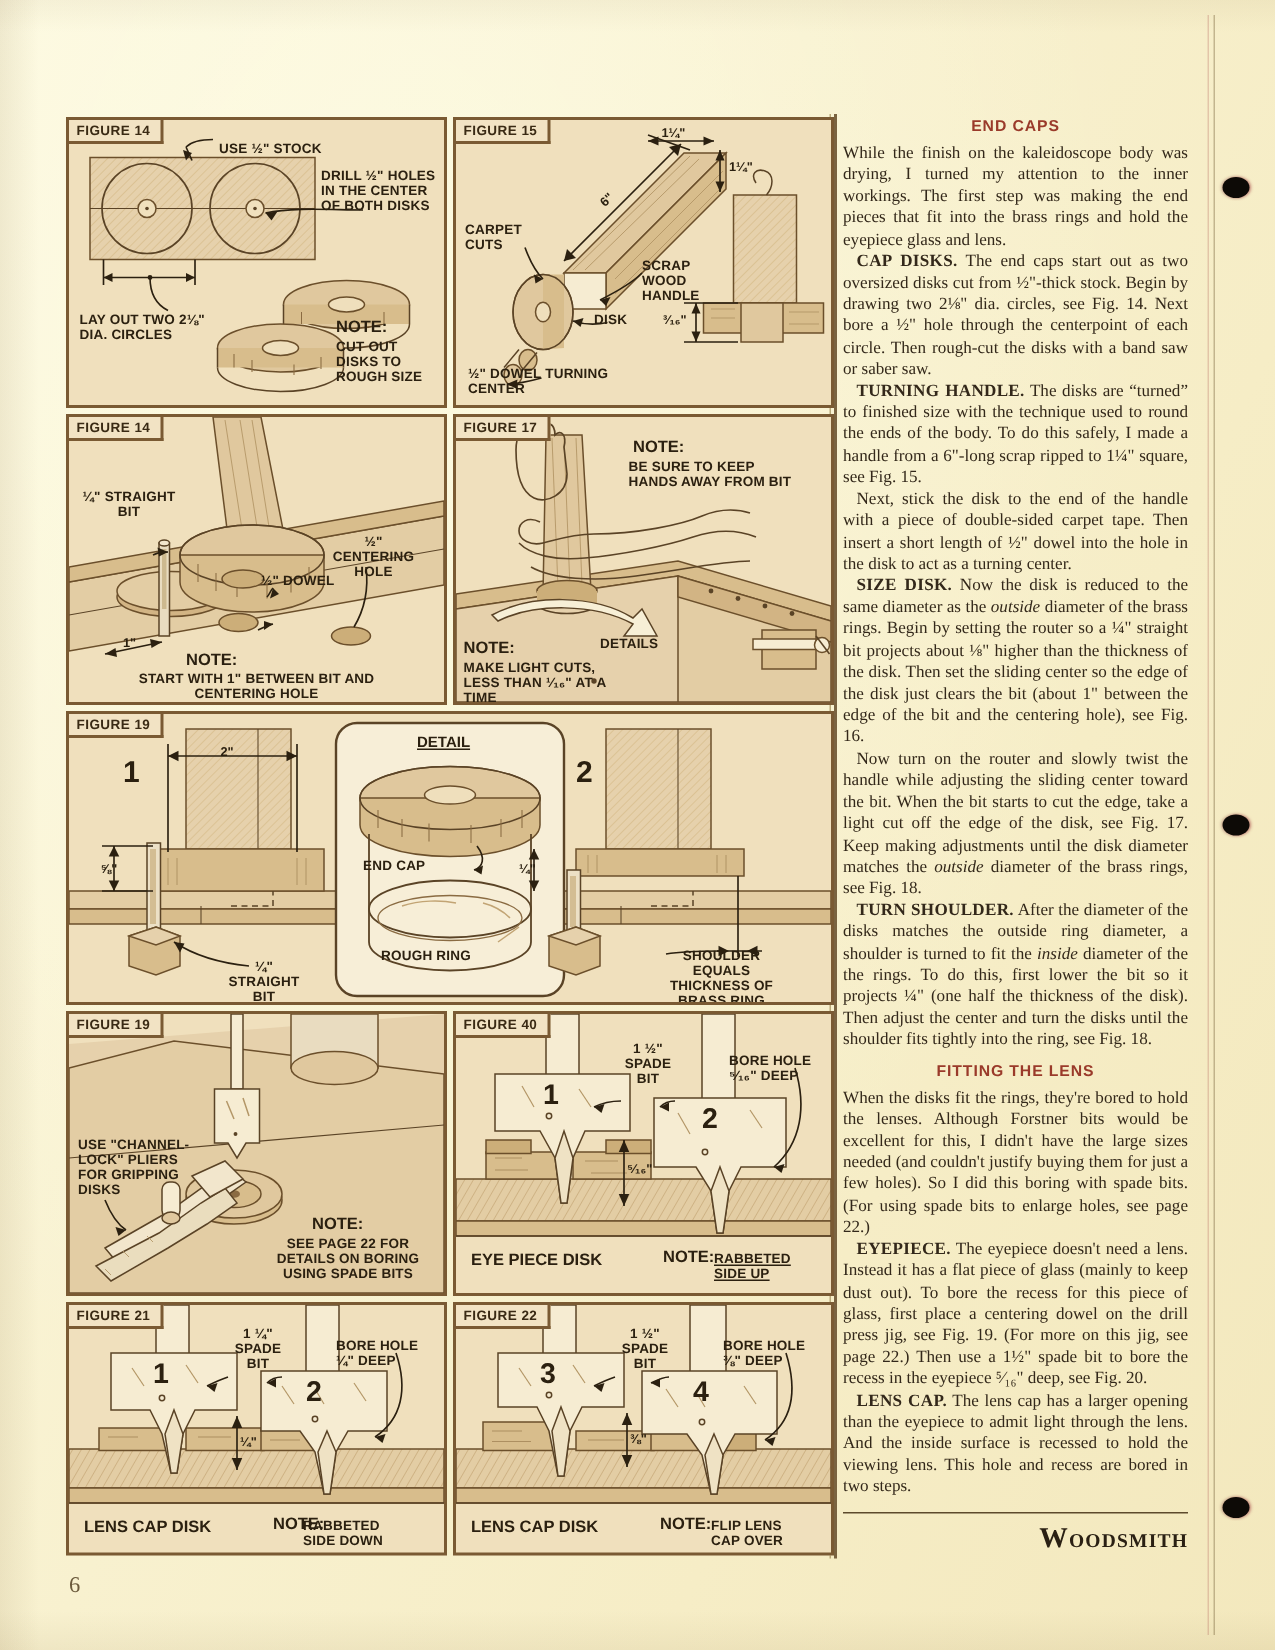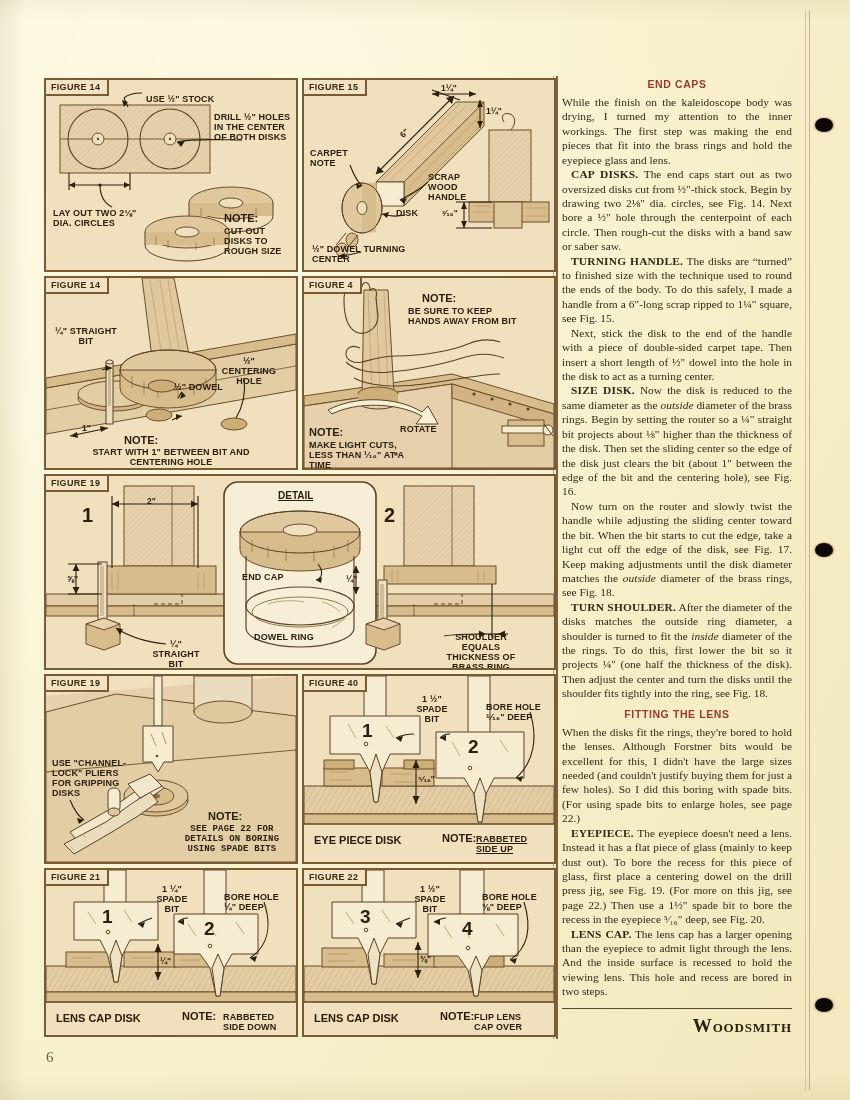--- a/index.html
+++ b/index.html
@@ -241,21 +241,21 @@
           <path d="M160 122 l-3 7 h6 z" fill="#2b2010"></path>
             <path d="M160 148 l-3 -7 h6 z" fill="#2b2010"></path>
           <line x1="152" y1="122" x2="188" y2="122" class="arr" stroke-width=".5"></line>
           <line x1="152" y1="148" x2="188" y2="148" class="arr" stroke-width=".5"></line>
         </svg>
         <div class="flabel">FIGURE 15</div>
         <div class="dim" style="position:absolute;left:137px;top:3px;">1¼"</div>
         <div class="dim" style="position:absolute;left:182px;top:26px;">1¼"</div>
         <div class="dim" style="position:absolute;left:96px;top:48px;transform:rotate(-44deg);">6"</div>
         <div class="dim" style="position:absolute;left:138px;top:128px;">³⁄₁₆"</div>
-        <div class="cap" style="left:6px;top:68px;width:52px;">CARPET NOTE</div>
+        <div class="cap" style="left:6px;top:68px;width:52px;">CARPET CUTS</div>
         <div class="cap" style="left:124px;top:92px;width:44px;">SCRAP WOOD HANDLE</div>
         <div class="cap" style="left:92px;top:128px;">DISK</div>
         <div class="cap" style="left:8px;top:164px;width:120px;">½" DOWEL TURNING CENTER</div>
       </div>
 
       <div class="fig" style="left:0;top:198px;width:250px;height:190px;">
         <svg class="art" viewBox="0 0 250 190">
           <rect width="250" height="190" class="bgpanel"></rect>
 
           <polygon points="0,110 250,66 250,112 0,156" fill="#e3cda4" stroke="#6b4f2b"></polygon>
@@ -348,24 +348,24 @@
           <g class="ln" stroke-width="1.1" fill="#f0e0bd">
             <path d="M40 22 C40 12 44 8 48 10 C50 2 56 2 58 8 C60 2 66 4 66 12 C70 8 74 12 72 20 L74 38 C74 52 60 58 52 54 C44 50 40 40 40 22 Z"></path>
             <path d="M56 70 C48 66 42 70 42 76 C42 82 50 86 58 84 C66 82 78 78 92 78 C120 78 150 72 164 66 C178 60 190 62 196 64"></path>
             <path d="M42 84 C50 92 66 96 86 94 C110 92 140 86 158 80 C176 74 190 76 200 80"></path>
             <path d="M50 100 C64 108 92 110 120 106 C150 102 178 96 196 96"></path>
           </g>
 
           <path d="M28 136 C52 124 92 124 118 138 L112 146 L134 146 L124 128 L118 134 C92 118 50 118 24 132 Z" fill="#f7efd6" stroke="#5a4326" stroke-width="1"></path>
           <circle cx="92" cy="176" r="1.8" fill="#5a4326"></circle>
         </svg>
-        <div class="flabel">FIGURE 4</div>
+        <div class="flabel">FIGURE 17</div>
         <div class="note-h" style="position:absolute;left:118px;top:14px;">NOTE:</div>
-        <div class="cap" style="left:104px;top:28px;width:118px;">BE SURE TO KEEP HANDS AWAY FROM BIT</div>
-        <div class="cap" style="left:96px;top:146px;">ROTATE</div>
+        <div class="cap" style="left:115px;top:28px;width:118px;">BE SURE TO KEEP HANDS AWAY FROM BIT</div>
+        <div class="cap" style="left:96px;top:146px;">DETAILS</div>
         <div class="note-h" style="position:absolute;left:5px;top:148px;">NOTE:</div>
         <div class="cap" style="left:5px;top:162px;width:110px;">MAKE LIGHT CUTS, LESS THAN ¹⁄₁₆" AT A TIME</div>
       </div>
 
       <div class="fig" style="left:0;top:396px;width:508px;height:192px;">
         <svg class="art" viewBox="0 0 508 192">
           <rect width="508" height="192" class="bgpanel"></rect>
 
           <rect x="0" y="118" width="508" height="12" fill="#e3cda4" stroke="#6b4f2b"></rect>
           <rect x="0" y="130" width="508" height="10" fill="#d8bd8c" stroke="#6b4f2b"></rect>
@@ -456,21 +456,21 @@
         <div class="flabel">FIGURE 19</div>
         <div style="position:absolute;left:36px;top:28px;font-size:20px;font-weight:bold;color:#2b2010;">1</div>
         <div style="position:absolute;left:338px;top:28px;font-size:20px;font-weight:bold;color:#2b2010;">2</div>
         <div class="dim" style="position:absolute;left:101px;top:20px;">2"</div>
         <div class="dim" style="position:absolute;left:21px;top:98px;">⅝"</div>
         <div class="dim" style="position:absolute;left:300px;top:98px;">¼"</div>
         <div class="cap" style="left:100px;top:163px;width:60px;text-align:center;">¼" STRAIGHT BIT</div>
         <div class="cap" style="left:396px;top:156px;width:78px;text-align:center;">SHOULDER EQUALS THICKNESS OF BRASS RING</div>
         <div style="position:absolute;left:232px;top:14px;font-size:10px;font-weight:bold;color:#2b2010;text-decoration:underline;">DETAIL</div>
         <div class="cap" style="left:196px;top:96px;">END CAP</div>
-        <div class="cap" style="left:208px;top:156px;">DOWEL RING</div>
+        <div class="cap" style="left:208px;top:156px;">ROUGH RING</div>
       </div>
 
       <div class="fig" style="left:0;top:596px;width:250px;height:186px;">
         <svg class="art" viewBox="0 0 250 186">
           <rect width="250" height="186" class="bgpanel"></rect>
 
           <polygon points="0,20 250,0 250,186 0,186" fill="#e6d1ac"></polygon>
           <polygon points="0,36 70,18 250,40 250,186 0,186" fill="#e3cda4" stroke="#6b4f2b"></polygon>
           <line x1="0" y1="96" x2="250" y2="74" class="ln" stroke-width=".8"></line>
 
@@ -498,21 +498,21 @@
               <line x1="52" y1="148" x2="56" y2="152"></line>
             <line x1="24" y1="170" x2="28" y2="174"></line>
           </g>
 
           <path d="M24 124 C28 134 32 140 38 144" class="arr" stroke-width=".9"></path>
           <path d="M38 144 l-7 -2 l2 6 z" fill="#2b2010"></path>
         </svg>
         <div class="flabel">FIGURE 19</div>
         <div class="cap" style="left:6px;top:82px;width:84px;">USE "CHANNEL-LOCK" PLIERS FOR GRIPPING DISKS</div>
         <div class="note-h" style="position:absolute;left:162px;top:134px;">NOTE:</div>
-        <div class="cap" style="left:128px;top:148px;width:116px;text-align:center;font-family:Liberation Mono, monospace;">SEE PAGE 22 FOR DETAILS ON BORING USING SPADE BITS</div>
+        <div class="cap" style="left:128px;top:148px;width:116px;text-align:center;">SEE PAGE 22 FOR DETAILS ON BORING USING SPADE BITS</div>
       </div>
 
       <div class="fig" style="left:258px;top:596px;width:250px;height:186px;">
         <svg class="art" viewBox="0 0 250 186">
           <rect width="250" height="186" class="bgpanel"></rect>
           <defs>
             <pattern id="h2" width="5" height="5" patternUnits="userSpaceOnUse" patternTransform="rotate(30)">
               <rect width="5" height="5" fill="#e3cda4"></rect>
                 <line x1="0" y1="0" x2="0" y2="5" stroke="#c6a778" stroke-width=".9"></line>
             </pattern>
@@ -618,21 +618,21 @@
           <line x1="0" y1="132" x2="250" y2="132" class="ln" stroke-width="1"></line>
         </svg>
         <div class="flabel">FIGURE 21</div>
         <div style="position:absolute;left:56px;top:36px;font-size:19px;font-weight:bold;color:#2b2010;">1</div>
         <div style="position:absolute;left:158px;top:48px;font-size:19px;font-weight:bold;color:#2b2010;">2</div>
         <div class="cap" style="left:102px;top:14px;width:48px;text-align:center;">1 ¼" SPADE BIT</div>
         <div class="cap" style="left:178px;top:22px;width:62px;">BORE HOLE ¼" DEEP</div>
         <div class="dim" style="position:absolute;left:114px;top:86px;">¼"</div>
         <div style="position:absolute;left:10px;top:142px;font-size:11px;font-weight:bold;color:#2b2010;">LENS CAP DISK</div>
         <div class="note-h" style="position:absolute;left:136px;top:140px;">NOTE:</div>
-        <div class="cap" style="left:177px;top:142px;width:66px;">RABBETED SIDE DOWN</div>
+        <div class="cap" style="left:156px;top:142px;width:66px;">RABBETED SIDE DOWN</div>
       </div>
 
       <div class="fig" style="left:258px;top:790px;width:250px;height:165px;">
         <svg class="art" viewBox="0 0 250 165">
           <rect width="250" height="165" class="bgpanel"></rect>
           <rect x="0" y="96" width="250" height="26" fill="url(#h2)" stroke="#6b4f2b"></rect>
           <rect x="0" y="122" width="250" height="10" fill="#d8bd8c" stroke="#6b4f2b"></rect>
           <rect x="18" y="78" width="54" height="19" class="wd2"></rect>
           <rect x="80" y="84" width="52" height="13" class="wd2"></rect>
           <rect x="130" y="78" width="46" height="19" class="wd2"></rect>

